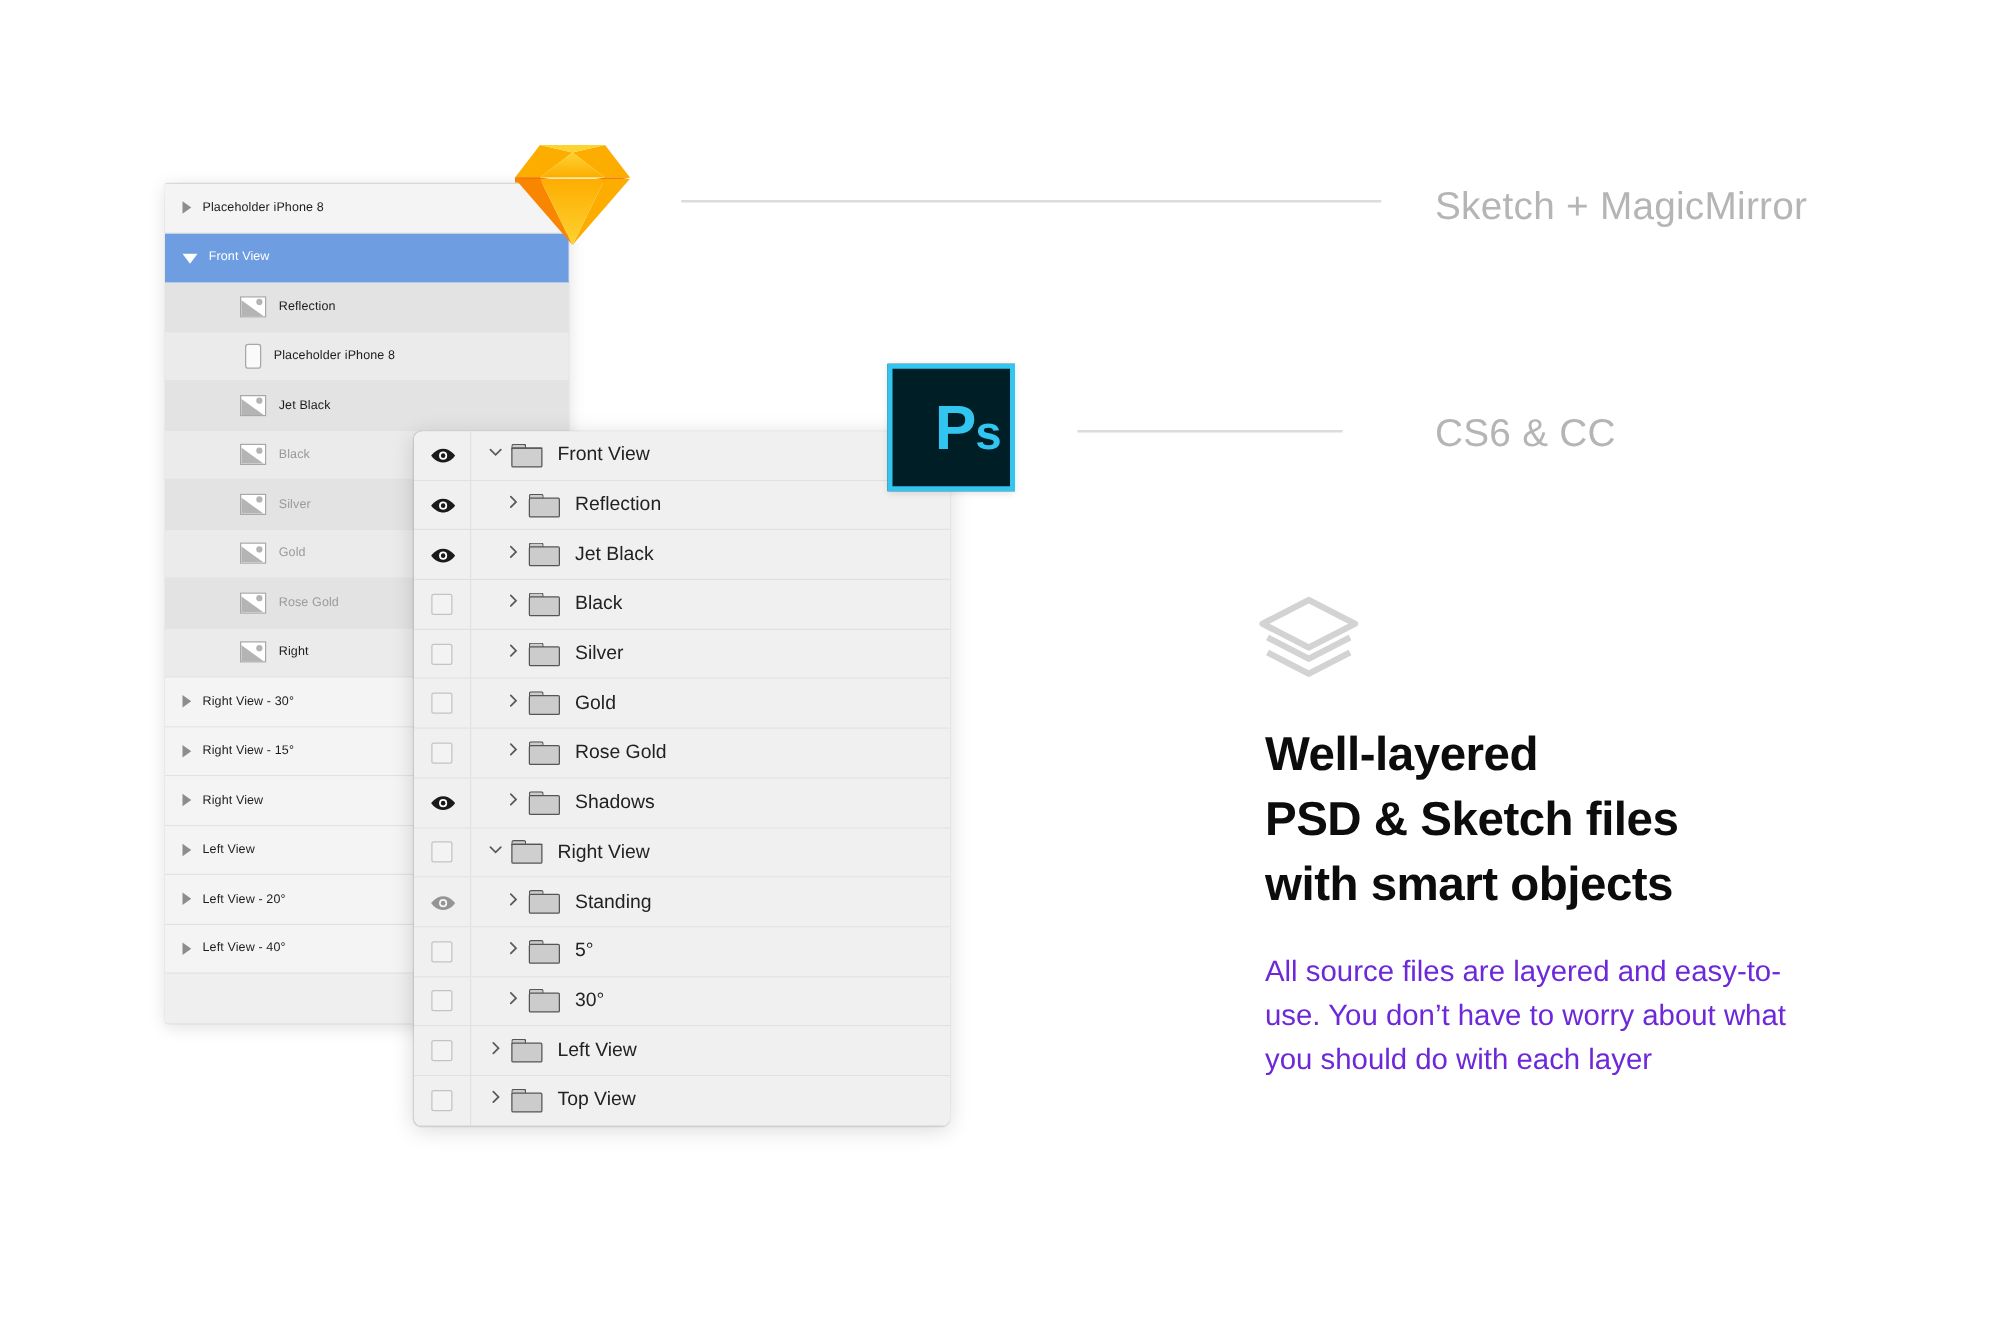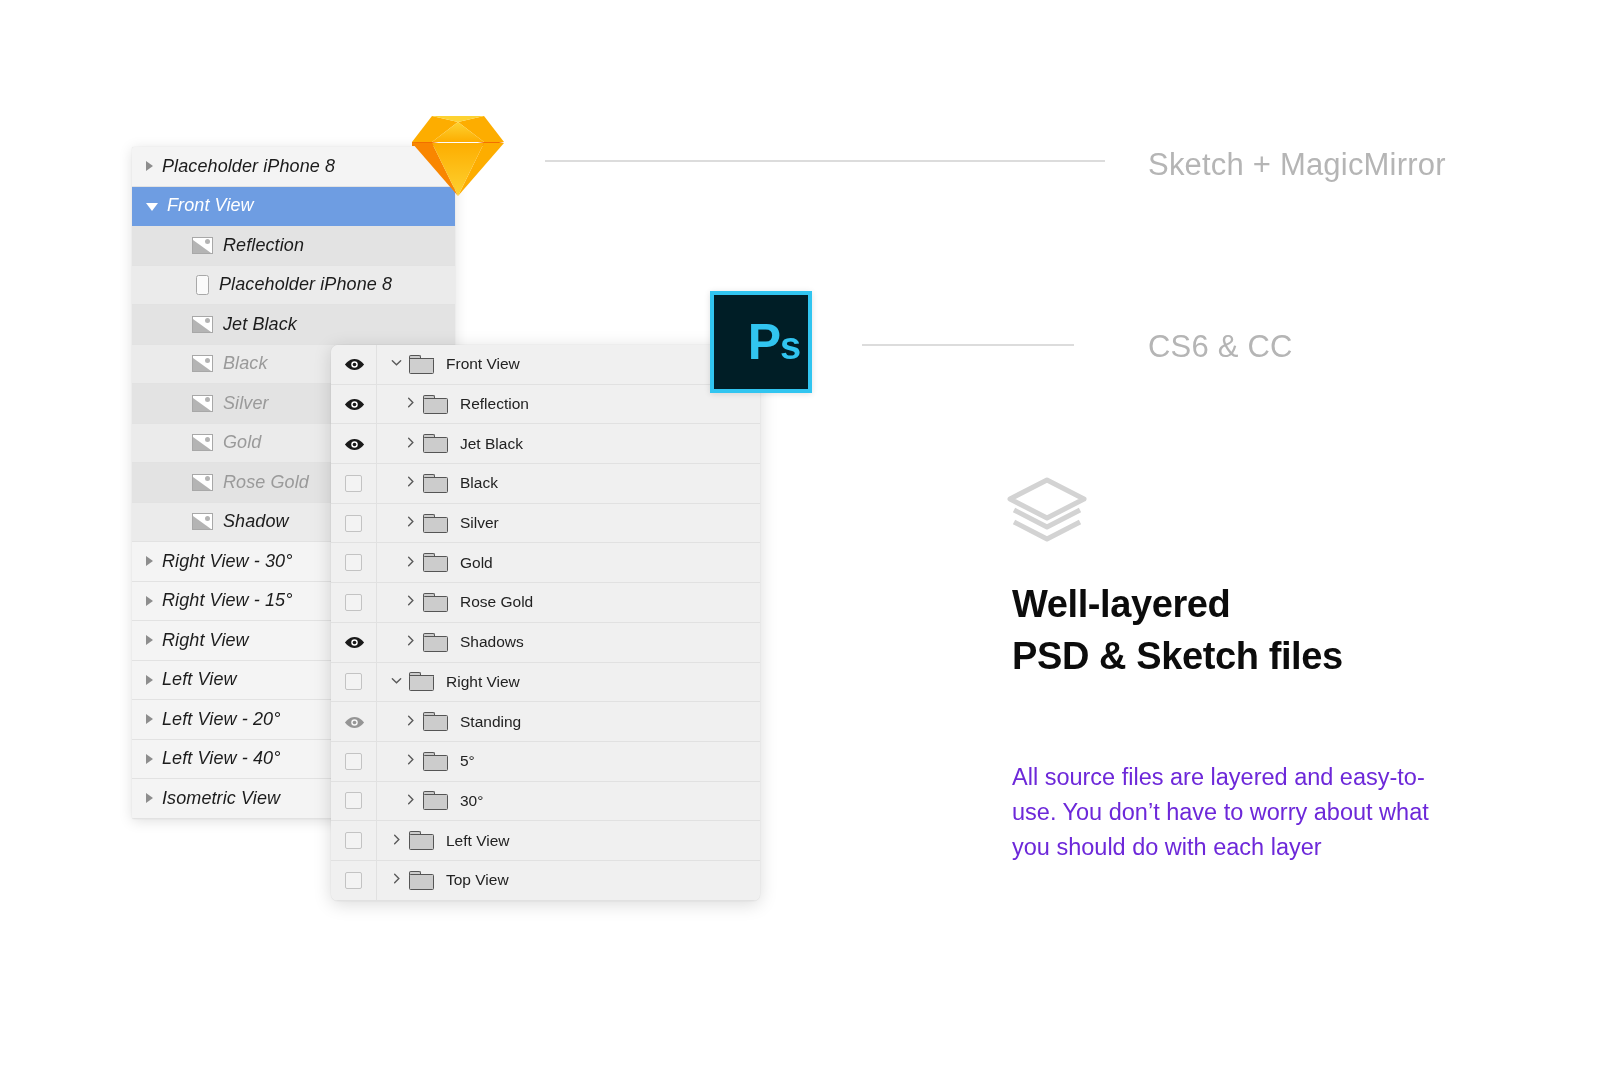--- a/index.html
+++ b/index.html
@@ -18,25 +18,24 @@
     background: #efefef;
     border-radius: 2px;
     box-shadow: 0 2px 14px rgba(0,0,0,0.13), 0 0 1px rgba(0,0,0,0.18);
     overflow: hidden;
     z-index: 10;
   }
   .sk-row {
     position: relative;
     height: 39.5px;
     display: flex; align-items: center;
-    font-size: 18px;
+    font-size: 10px;
     color: #1c1c1c;
     border-bottom: 1px solid #e2e2e2;
     letter-spacing: .1px;
-    font-style: italic;
   }
   .sk-row.alt  { background: #f4f4f4; }
   .sk-row.child-a { background: #ebebeb; }
   .sk-row.child-b { background: #e3e3e3; }
   .sk-row.selected { background: #6e9de2; color:#ffffff; border-bottom-color:#6e9de2; }
   .sk-row.dim { color: #9a9a9a; }
 
   .sk-tri {
     width: 0; height: 0;
     border-left: 7px solid #8d8d8d;
@@ -235,21 +234,21 @@
         <span class="sk-label">Gold</span>
       </div>
       <div class="sk-row child-b dim">
         <span class="sk-indent"></span>
         <span class="ico-bitmap"></span>
         <span class="sk-label">Rose Gold</span>
       </div>
       <div class="sk-row child-a">
         <span class="sk-indent"></span>
         <span class="ico-bitmap"></span>
-        <span class="sk-label">Shadow</span>
+        <span class="sk-label">Right</span>
       </div>
       <div class="sk-row alt">
         <span class="sk-tri"></span>
         <span class="sk-label">Right View - 30°</span>
       </div>
       <div class="sk-row alt">
         <span class="sk-tri"></span>
         <span class="sk-label">Right View - 15°</span>
       </div>
       <div class="sk-row alt">
@@ -260,24 +259,20 @@
         <span class="sk-tri"></span>
         <span class="sk-label">Left View</span>
       </div>
       <div class="sk-row alt">
         <span class="sk-tri"></span>
         <span class="sk-label">Left View - 20°</span>
       </div>
       <div class="sk-row alt">
         <span class="sk-tri"></span>
         <span class="sk-label">Left View - 40°</span>
-      </div>
-      <div class="sk-row alt">
-        <span class="sk-tri"></span>
-        <span class="sk-label">Isometric View</span>
       </div>
     </div>
 
   <div id="ps-panel">
       <div class="ps-row">
         <div class="ps-eyecol">
           <span class="eye">
             <svg viewBox="0 0 22 13" width="21" height="13">
               <path d="M11 0.7C5 0.7 1 6.5 1 6.5S5 12.3 11 12.3 21 6.5 21 6.5 17 0.7 11 0.7z" fill="#1a1a1a"></path>
               <circle cx="11" cy="6.5" r="3.4" fill="#ffffff"></circle>
@@ -551,17 +546,18 @@
         <polygon points="41,4 78,23 41,42 4,23"></polygon>
         <polyline points="8,34 41,51 74,34"></polyline>
         <polyline points="8,46 41,63 74,46"></polyline>
       </g>
     </svg>
   </div>
 
   <div id="headline">
     <div>Well-layered</div>
     <div>PSD &amp; Sketch files</div>
+    <div>with smart objects</div>
   </div>
 
   <div id="body-copy">All source files are layered and easy-to-use. You don’t have to worry about what you should do with each layer</div>
 
 </div>
 
 </body></html>

